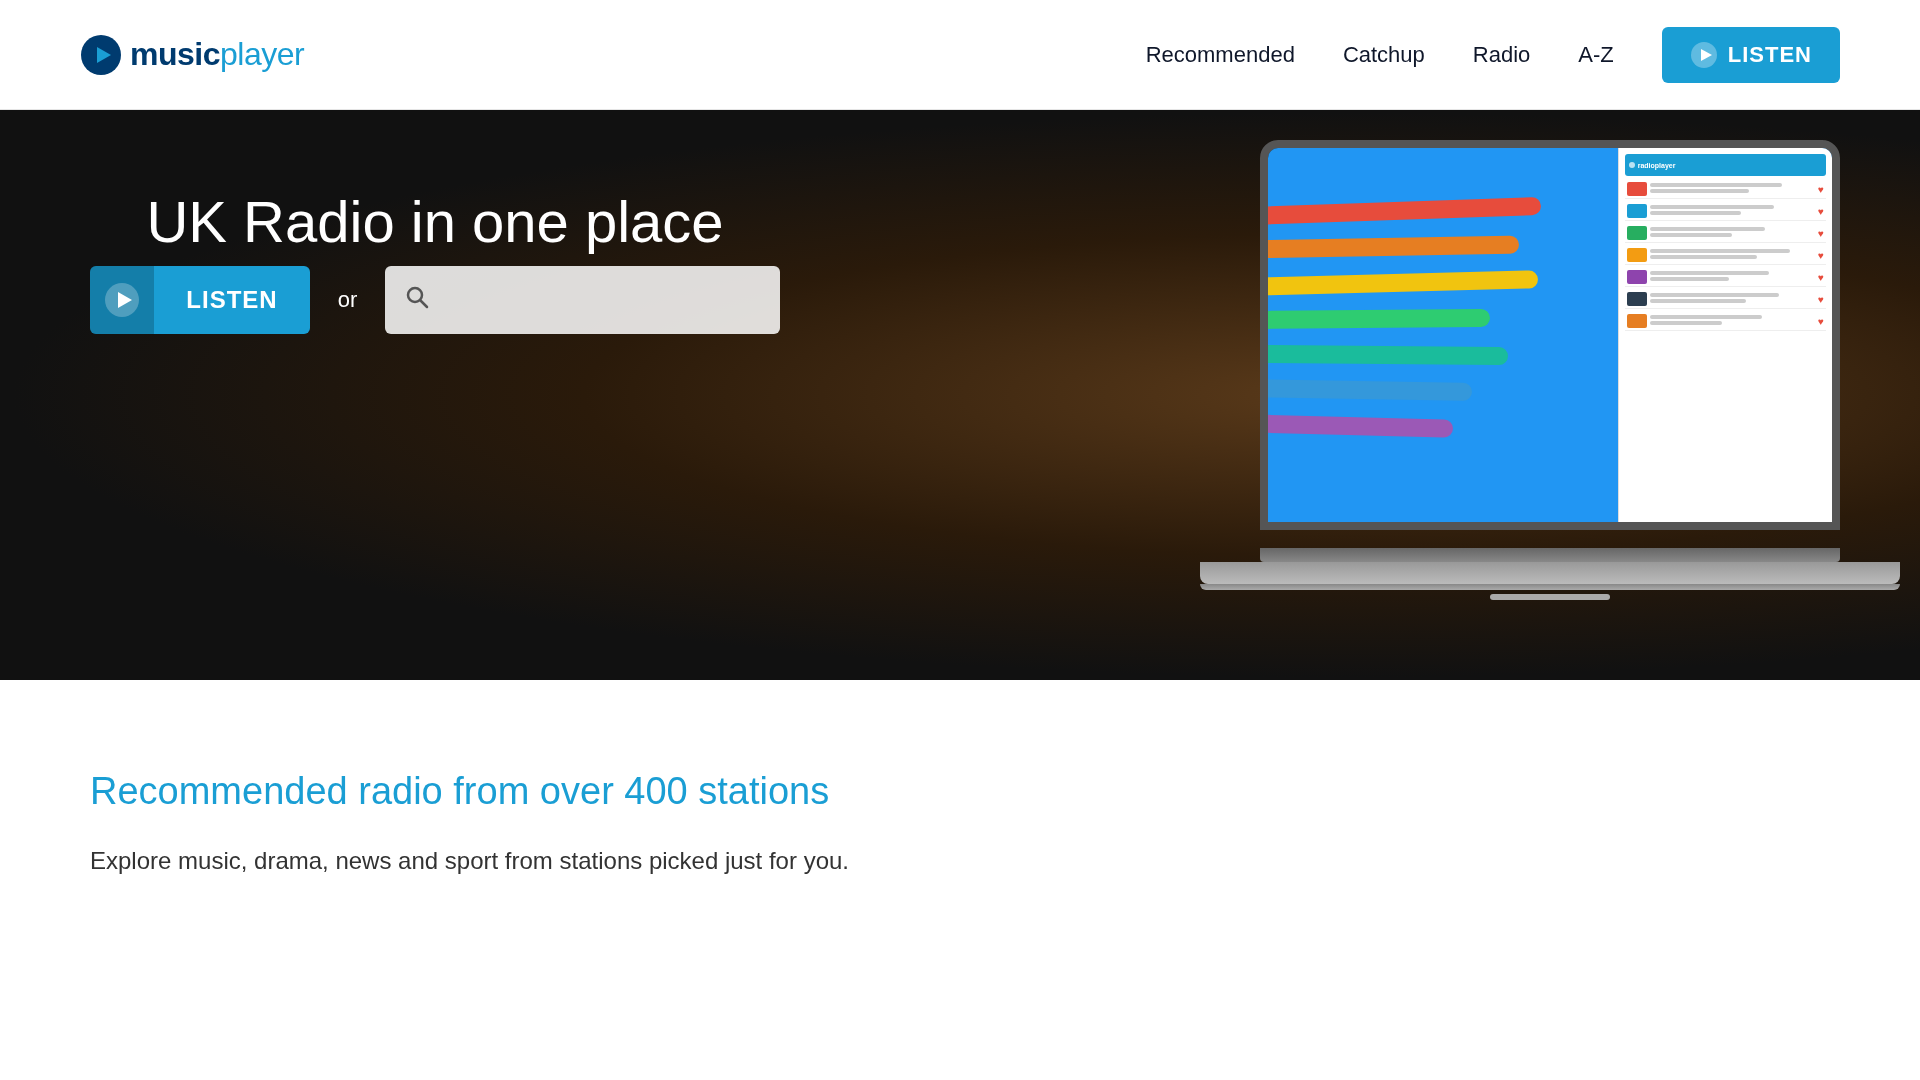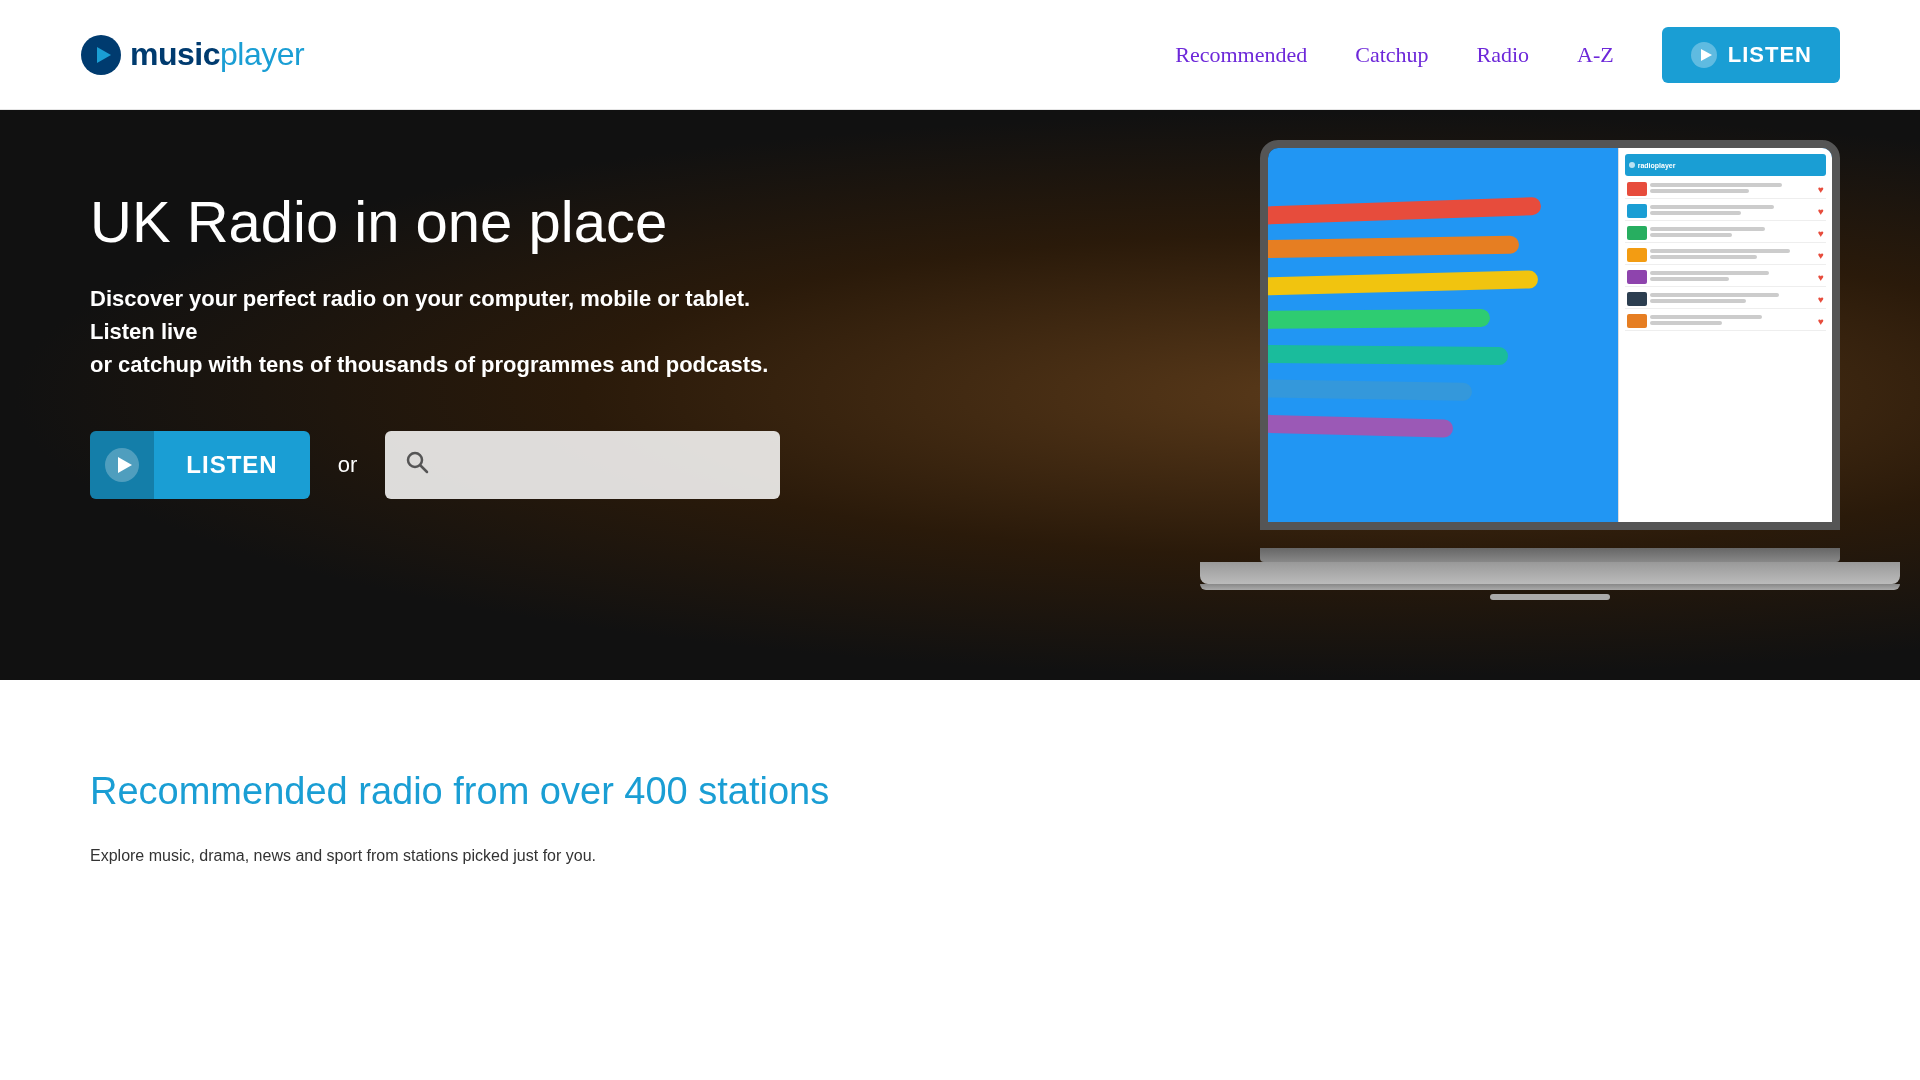--- a/index.html
+++ b/index.html
@@ -45,24 +45,23 @@
     }
 
     .nav-area {
       display: flex;
       align-items: center;
       gap: 48px;
     }
 
     .nav-link {
       font-size: 22px;
-      color: #6d28d9;
+      color: #0f172a;
       text-decoration: none;
       cursor: pointer;
-      font-family: Liberation Serif, serif;
     }
 
     .listen-btn {
       display: flex;
       align-items: center;
       gap: 10px;
       background: #1a9ed4;
       color: #fff;
       border: none;
       border-radius: 6px;
@@ -208,22 +207,23 @@
       position: relative;
       z-index: 2;
       padding: 80px 0 0 90px;
       max-width: 780px;
     }
 
     .hero-title {
       font-size: 58px;
       font-weight: 300;
       color: #fff;
-      margin-bottom: 28px;
+      margin-bottom: 12px;
       line-height: 1.1;
+      text-align: center;
     }
 
     .hero-desc {
       font-size: 22px;
       color: #fff;
       font-weight: 600;
       line-height: 1.5;
       margin-bottom: 50px;
       max-width: 680px;
     }
@@ -303,21 +303,21 @@
     }
 
     .section-title {
       font-size: 38px;
       font-weight: 400;
       color: #1a9ed4;
       margin-bottom: 34px;
     }
 
     .section-desc {
-      font-size: 16px;
+      font-size: 24px;
       color: #333;
     }
   </style>
 </head>
 <body>
 
 <header class="header">
   <div class="logo-area">
     <svg class="logo-icon" viewBox="0 0 42 42" xmlns="http://www.w3.org/2000/svg">
       <circle cx="21" cy="21" r="20" fill="#003b6f"></circle>
@@ -428,23 +428,20 @@
     <div style="position:absolute; bottom:50px; left:0; width:700px;">
       <div style="width:580px; height:14px; background:linear-gradient(to bottom,#666,#888); margin-left:60px; border-radius:0 0 4px 4px;"></div>
       <div style="width:100%; height:22px; background:linear-gradient(to bottom,#999,#bbb); border-radius:0 0 8px 8px; margin-top:0;"></div>
       <div style="width:100%; height:6px; background:linear-gradient(to bottom,#888,#aaa); border-radius:0 0 6px 6px;"></div>
       <div style="width:120px; height:6px; background:#aaa; border-radius:3px; margin: 4px auto 0;"></div>
     </div>
   </div>
 
   <div class="hero-content">
     <h1 class="hero-title">UK Radio in one place</h1>
-    <p class="hero-desc">
-      Discover your perfect radio on your computer, mobile or tablet. Listen live<br>or catchup with tens of thousands of programmes and podcasts.
-    </p>
     <div class="hero-actions">
       <button class="hero-listen-btn">
         <div class="hero-listen-icon-wrap">
           <svg width="36" height="36" viewBox="0 0 36 36">
             <circle cx="18" cy="18" r="17" fill="rgba(255,255,255,0.25)"></circle>
             <polygon points="14,10 14,26 28,18" fill="#fff"></polygon>
           </svg>
         </div>
         <span class="hero-listen-label">LISTEN</span>
       </button>

